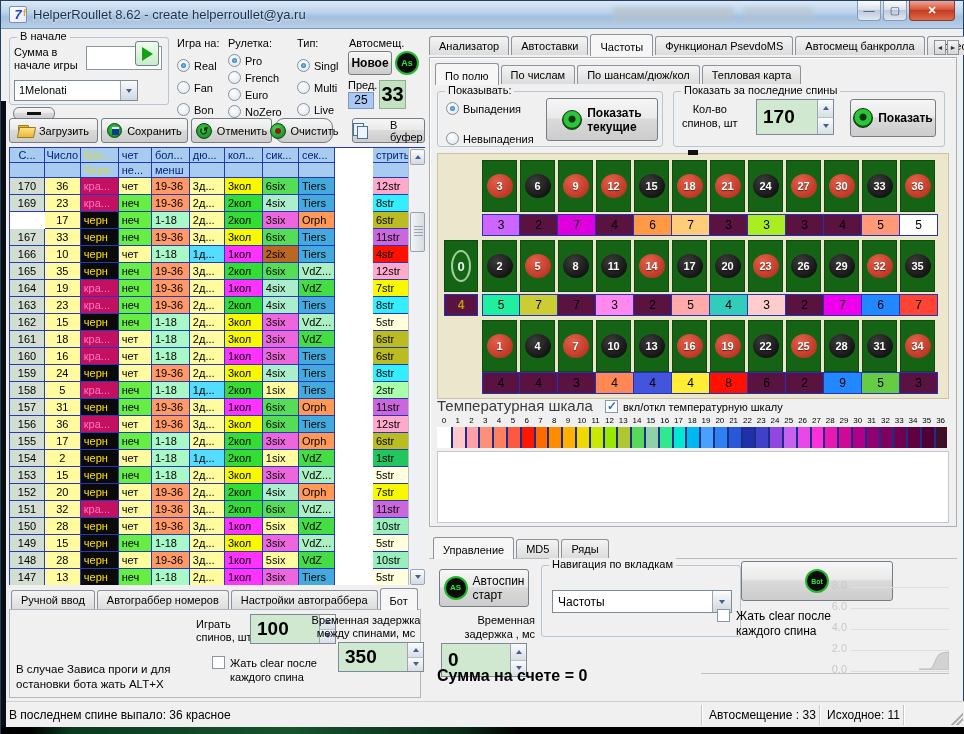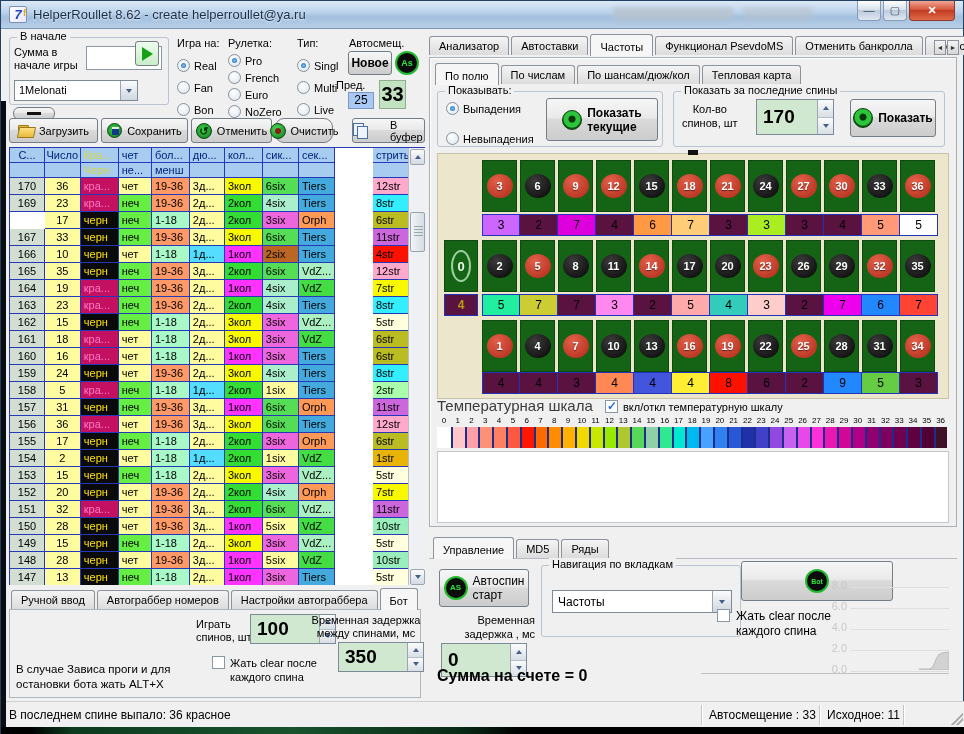--- a/index.html
+++ b/index.html
@@ -68,21 +68,21 @@
 
   .vopts { position:absolute; display:flex; flex-direction:column; }
   #grp-game  { left:176px; top:36px; gap:9px; }
   #grp-wheel { left:227px; top:36px; gap:4px; }
   #grp-type  { left:296px; top:36px; gap:9px; }
   .vopts .gtitle { font-size:11px; margin-bottom:1px; }
 
   #autoshift-title { left:348px; top:36px; }
   #new-btn { left:347px; top:50px; width:44px; height:24px; font-weight:bold; font-size:12px; }
   #as-badge { position:absolute; left:394px; top:50px; width:24px; height:24px; font-size:9px; }
-  #prev-lbl { left:335px; top:78px; }
+  #prev-lbl { left:347px; top:78px; }
   #prev-box { position:absolute; left:347px; top:91px; width:26px; height:17px; background:#a9c9f4;
     border:1px solid #7d99c0; text-align:center; line-height:15px; font-size:12px; }
   #cur-box { position:absolute; left:378px; top:79px; width:27px; height:29px; background:#c2e2c2;
     border:1px solid #8fae8f; text-align:center; line-height:27px; font-size:20px; font-weight:bold; }
 
   
   .toolbtn { top:117px; height:25px; }
   .icon-folder { width:16px; height:12px; position:relative; flex:0 0 16px; }
   .icon-folder:before { content:""; position:absolute; left:0; top:0; width:9px; height:4px; background:#e8b93c; border:1px solid #9a7a18; border-radius:1px; }
   .icon-folder:after  { content:""; position:absolute; left:0; top:2px; width:15px; height:9px; background:linear-gradient(#ffe080,#e8b93c); border:1px solid #9a7a18; border-radius:1px; transform:skewX(-12deg); }
@@ -546,21 +546,21 @@
         <div class="trow">
           <div class="tcell tc0" style="background: rgb(210, 222, 210); color: rgb(0, 0, 0);">154</div>
           <div class="tcell tc1" style="background: rgb(255, 251, 158); color: rgb(0, 0, 0);">2</div>
           <div class="tcell tc2" style="background: rgb(10, 10, 10); color: rgb(255, 225, 0);">черн</div>
           <div class="tcell tc3" style="background: rgb(255, 252, 160); color: rgb(0, 0, 0);">чет</div>
           <div class="tcell tc4" style="background: rgb(168, 248, 200); color: rgb(0, 0, 0);">1-18</div>
           <div class="tcell tc5" style="background: rgb(85, 221, 255); color: rgb(0, 0, 0);">1д...</div>
           <div class="tcell tc6" style="background: rgb(51, 221, 51); color: rgb(0, 0, 0);">2кол</div>
           <div class="tcell tc7" style="background: rgb(255, 252, 160); color: rgb(0, 0, 0);">1six</div>
           <div class="tcell tc8" style="background: rgb(68, 221, 68); color: rgb(0, 0, 0);">VdZ</div>
-          <div class="tcell tc9" style="background: #eab308; color: rgb(0, 0, 0);">1str</div>
+          <div class="tcell tc9" style="background: #22c55e; color: rgb(0, 0, 0);">1str</div>
         </div>
         <div class="trow">
           <div class="tcell tc0" style="background: rgb(210, 222, 210); color: rgb(0, 0, 0);">153</div>
           <div class="tcell tc1" style="background: rgb(255, 251, 158); color: rgb(0, 0, 0);">15</div>
           <div class="tcell tc2" style="background: rgb(10, 10, 10); color: rgb(255, 225, 0);">черн</div>
           <div class="tcell tc3" style="background: rgb(102, 238, 68); color: rgb(0, 0, 0);">неч</div>
           <div class="tcell tc4" style="background: rgb(168, 248, 200); color: rgb(0, 0, 0);">1-18</div>
           <div class="tcell tc5" style="background: rgb(255, 252, 160); color: rgb(0, 0, 0);">2д...</div>
           <div class="tcell tc6" style="background: rgb(248, 248, 0); color: rgb(0, 0, 0);">3кол</div>
           <div class="tcell tc7" style="background: rgb(238, 102, 221); color: rgb(0, 0, 0);">3six</div>
@@ -696,21 +696,21 @@
       <div>В случае Зависа проги и для</div>
         <div>остановки бота жать ALT+X</div>
     </div>
   </div>
 
   <div class="tabs" id="main-tabs">
     <div class="tab">Анализатор</div>
     <div class="tab">Автоставки</div>
     <div class="tab active">Частоты</div>
     <div class="tab">Функционал PsevdoMS</div>
-    <div class="tab">Отменить банкролла</div>
+    <div class="tab">Автосмещ банкролла</div>
     <div class="tab">Колесо</div>
   </div>
   <div id="tabscroll">
     <div class="scrbtn">◄</div>
     <div class="scrbtn">►</div>
   </div>
   <div id="rpanel"></div>
   <div class="tabs" id="sub-tabs">
     <div class="tab active">По полю</div>
     <div class="tab">По числам</div>

